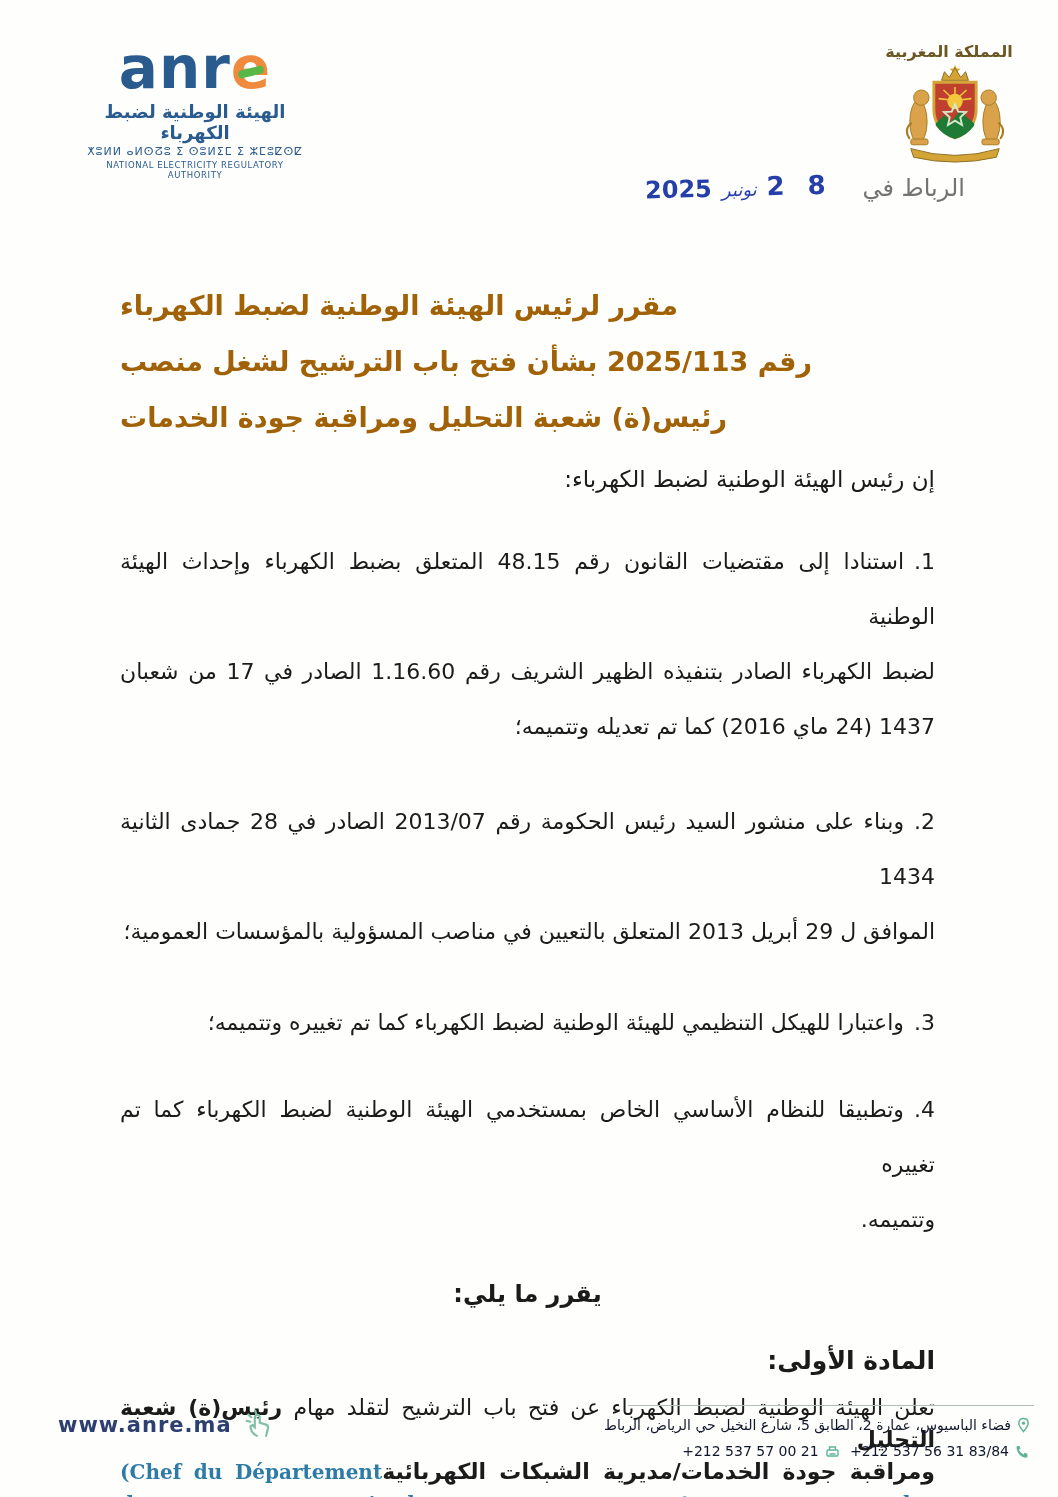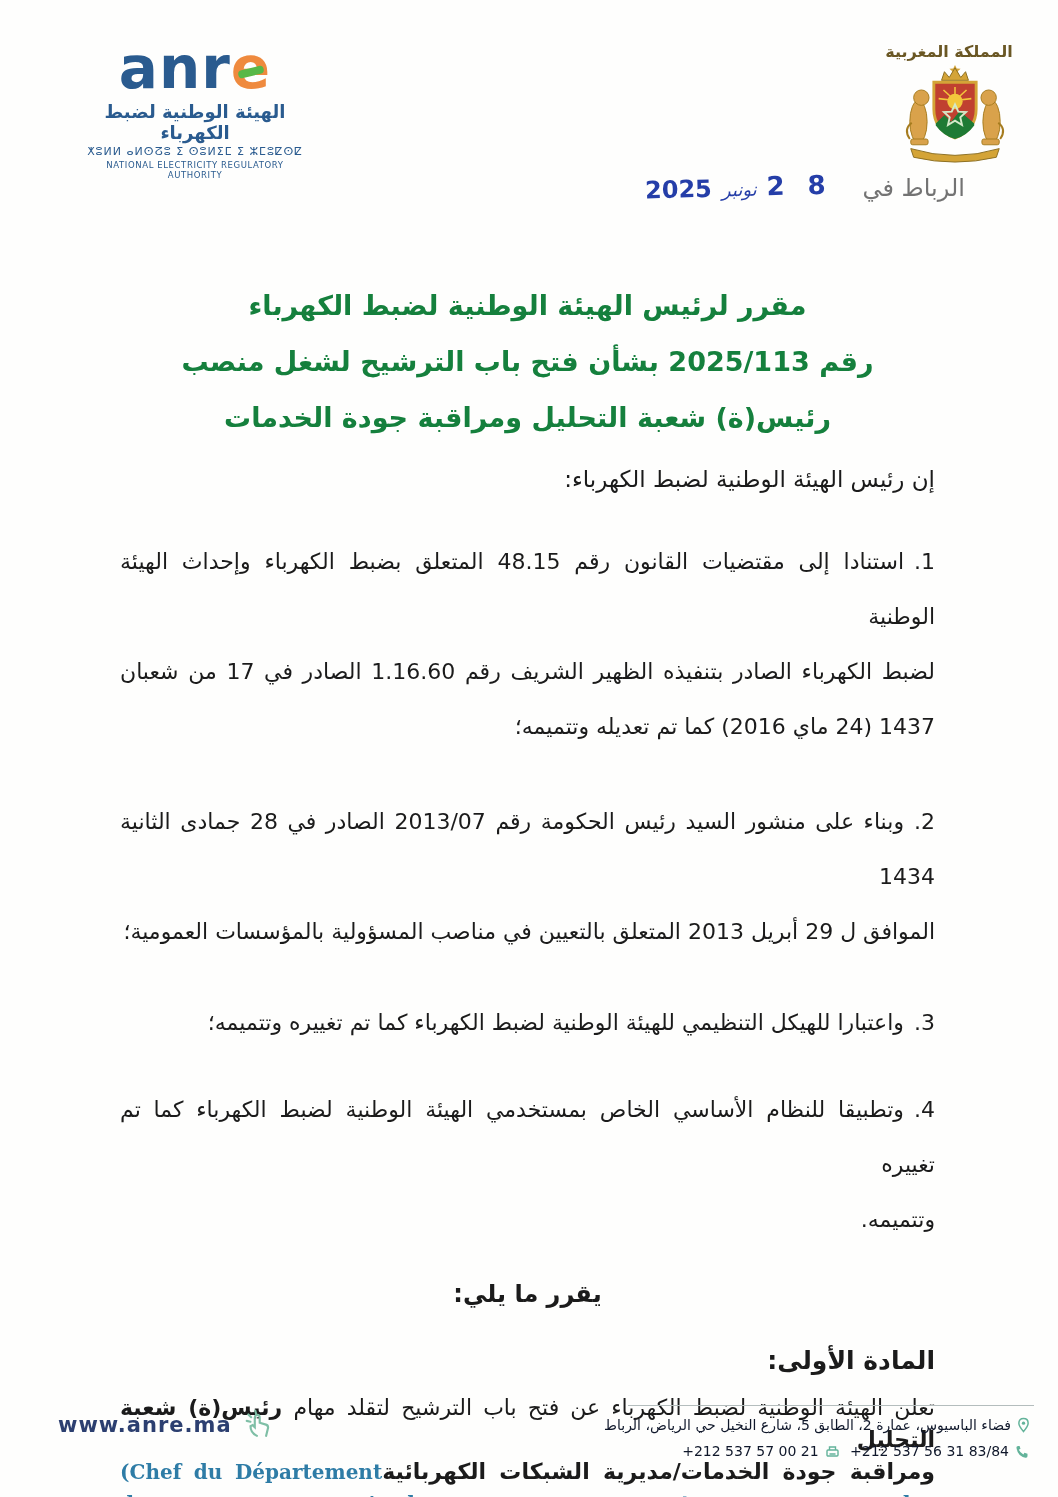--- a/index.html
+++ b/index.html
@@ -24,21 +24,21 @@
   .crest { position:absolute; right:38px; top:64px; width:130px; text-align:center; }
   
   .date-row { position:absolute; top:172px; right:93px; display:flex; align-items:baseline; }
   .place { font-size:24px; color:#737373; margin-left:30px; order:2; }
   .stamp { order:1; color:#253ea8; display:flex; align-items:baseline; transform:rotate(-1.5deg); }
   .stamp .day  { font-size:26px; font-weight:bold; letter-spacing:7px; margin-left:10px; order:3; }
   .stamp .month{ font-size:18px; font-style:italic; margin-left:10px; order:2; }
   .stamp .year { font-size:24px; font-weight:bold; order:1; }
   
   .content { position:absolute; left:120px; right:123px; top:278px; direction:rtl; }
-  .doc-title { text-align:center; font-weight:bold; font-size:27px; line-height:56px; color:#15803d; }
+  .doc-title { text-align:left; font-weight:bold; font-size:27px; line-height:56px; color:#a16207; }
   .intro { margin-top:18px; font-size:23px; line-height:30px; text-align:right; }
   .item { margin-top:40px; font-size:22px; }
   .item.m2 { margin-top:40px; } .item.m3 { margin-top:36px; } .item.m4 { margin-top:32px; }
   .line { line-height:55px; text-align:right; }
   .line.fill { text-align:justify; text-align-last:justify; }
   .num { margin-left:10px; }
   .indent-deep { text-align:right; padding-left:250px; }
   .decree { margin-top:27px; font-size:24px; font-weight:bold; text-align:center; line-height:40px; }
   .article-h { margin-top:30px; font-size:25px; font-weight:bold; text-align:right; line-height:34px; }
   .announce { margin-top:14px; font-size:22px; }

